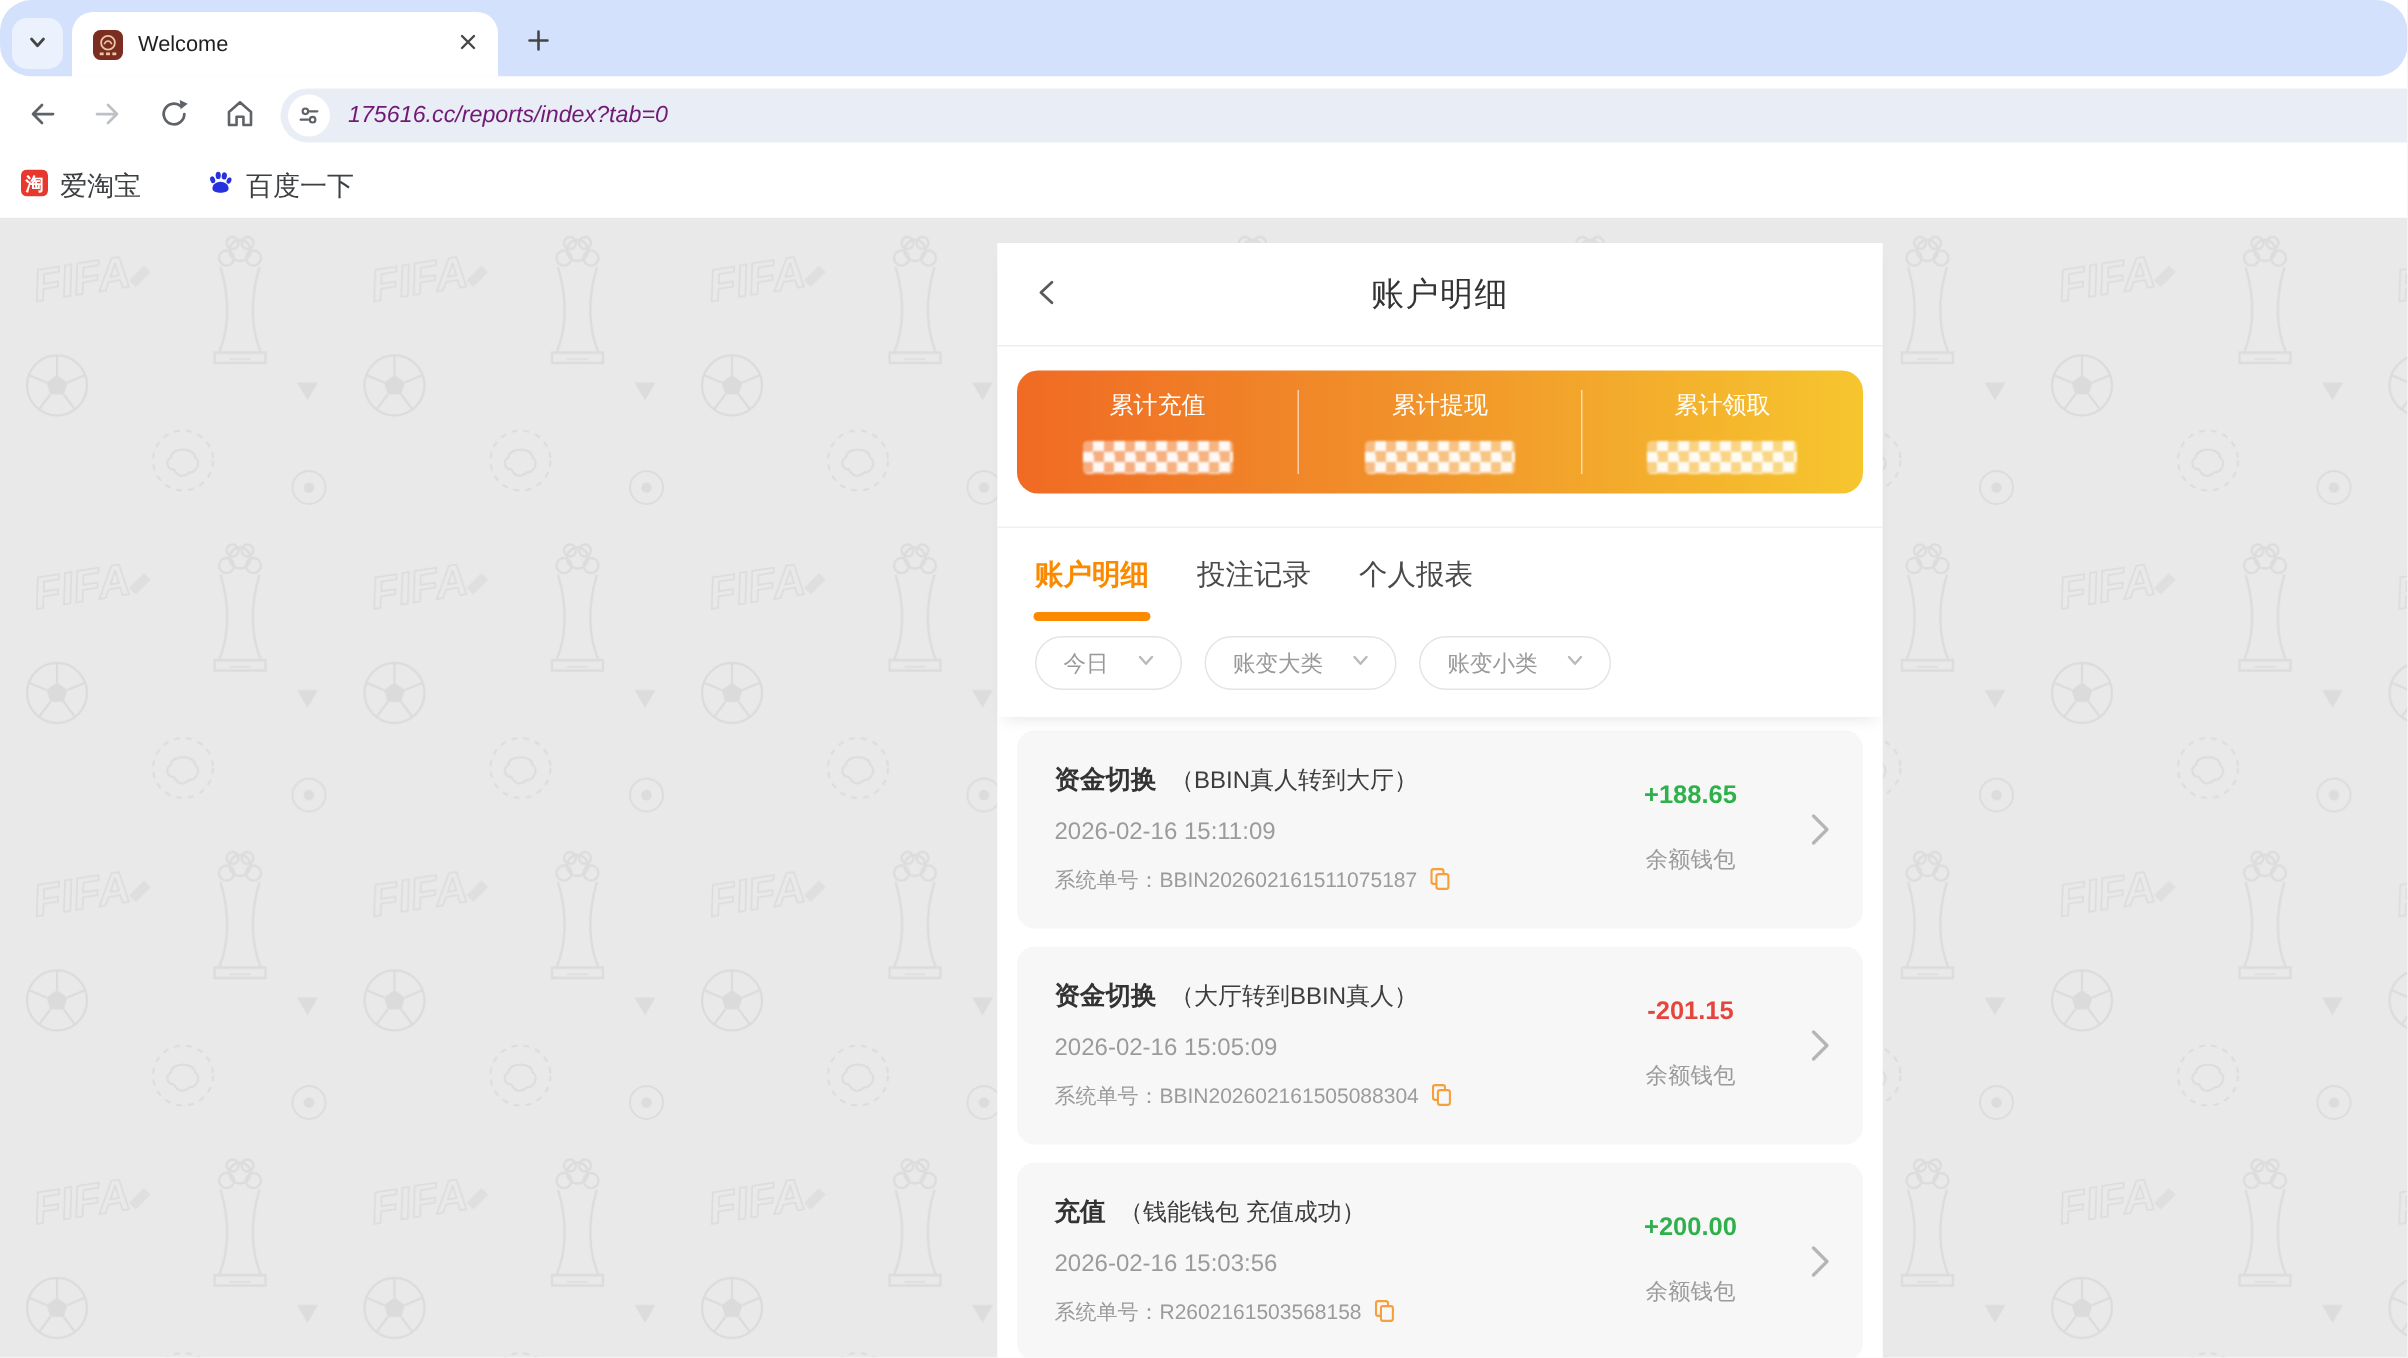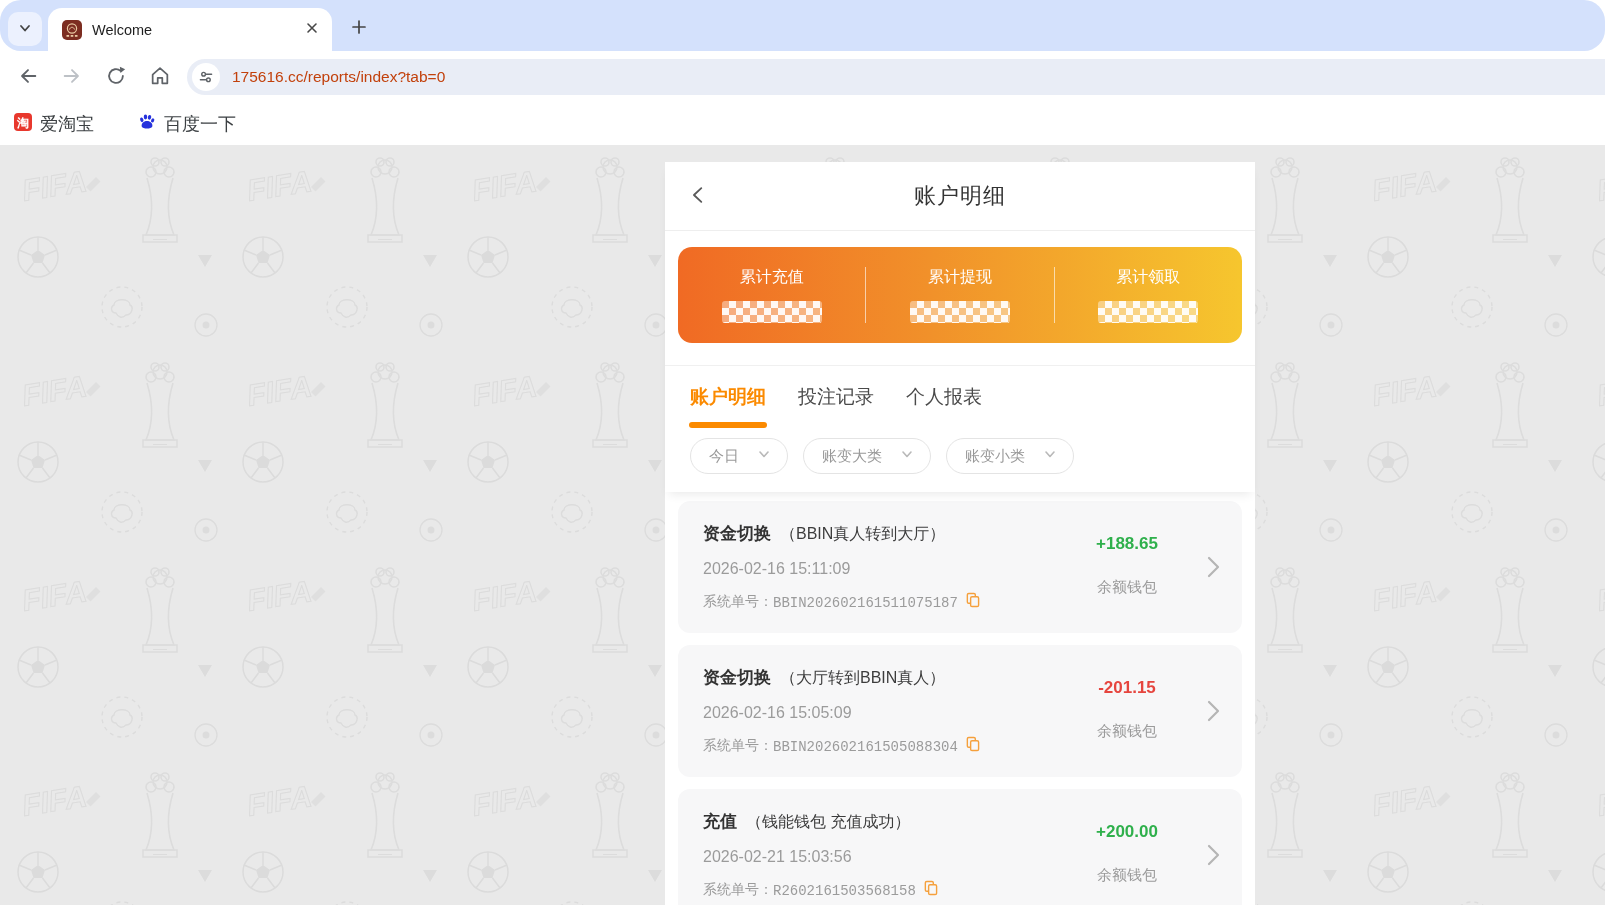--- a/index.html
+++ b/index.html
@@ -16,40 +16,40 @@
   .favicon { width:20px; height:20px; flex:0 0 auto; }
   .tab-title { font-size:14.5px; color:#1f1f1f; flex:1; white-space:nowrap; overflow:hidden; }
   .tab-close { width:20px; height:20px; border:none; background:transparent; display:flex; align-items:center; justify-content:center; cursor:pointer; border-radius:50%; }
   .newtab-btn { width:30px; height:30px; margin:0 0 8px 12px; border:none; background:transparent; display:flex; align-items:center; justify-content:center; cursor:pointer; border-radius:50%; }
 
   .toolbar { height:52px; background:#fff; display:flex; align-items:center; padding-left:6px; }
   .nav-btn { width:44px; height:44px; border:none; background:transparent; display:flex; align-items:center; justify-content:center; cursor:pointer; border-radius:50%; }
   .omnibox { flex:1; height:36px; margin-left:5px; background:#e9edf6; border-radius:18px 0 0 18px;
     display:flex; align-items:center; padding-left:5px; gap:12px; }
   .site-info { width:28px; height:28px; background:#fff; border-radius:50%; display:flex; align-items:center; justify-content:center; cursor:pointer; flex:0 0 auto; }
-  .url-text { font-size:15.5px; color:#c2410c; white-space:nowrap; }
+  .url-text { font-size:15.5px; color:#701a75; white-space:nowrap;font-style:italic; }
 
   .bookmarks { height:42px; background:#fff; display:flex; align-items:center; padding-left:14px; gap:44px; }
   .bookmark { display:flex; align-items:center; gap:8px; cursor:pointer; }
   .bookmark-label { font-size:18px; color:#3c4043; }
 
   
   .page { position:relative; height:760px; width:1605px; }
   .bg-pattern { position:absolute; inset:0; }
 
   .panel { position:absolute; left:665px; top:17px; width:590px; height:760px; background:#fff; display:flex; flex-direction:column; }
 
   .panel-head { background:#fff; position:relative; z-index:2; box-shadow:0 6px 10px -4px rgba(0,0,0,.09); }
 
   .page-header { height:69px; position:relative; display:flex; align-items:center; justify-content:center; border-bottom:1px solid #eee; }
   .back-btn { position:absolute; left:16px; top:50%; transform:translateY(-50%); width:36px; height:36px; border:none; background:transparent; cursor:pointer; display:flex; align-items:center; justify-content:center; }
   .page-title { font-size:22px; color:#333; font-weight:500; letter-spacing:1px; }
 
   .stats-wrap { padding:16px 13px 22px; border-bottom:1px solid #f0f0f0; }
-  .stats-card { height:96px; border-radius:14px; background:linear-gradient(90deg,#f06a24,#f1912a 45%,#f6c62e); display:flex; align-items:stretch; }
+  .stats-card { height:82px; border-radius:14px; background:linear-gradient(90deg,#f06a24,#f1912a 45%,#f6c62e); display:flex; align-items:stretch; }
   .stat-col { flex:1; display:flex; flex-direction:column; align-items:center; justify-content:center; gap:13px; }
   .stat-label { font-size:16px; color:#fff; }
   .stat-mask { width:100px; height:22px; border-radius:3px;
     background:repeating-conic-gradient(rgba(255,255,255,.95) 0% 25%, rgba(255,255,255,.42) 0% 50%);
     background-size:14px 14px; filter:blur(.6px); }
   .stat-div { width:1px; height:56px; background:rgba(255,255,255,.6); align-self:center; }
 
   .tabs-row { height:72px; display:flex; gap:32px; padding:18px 25px 0; }
   .tab-item { position:relative; font-size:19px; color:#4a4a4a; cursor:pointer; padding-bottom:20px; }
   .tab-item.active { color:#fb8a00; font-weight:700; }
@@ -60,21 +60,21 @@
     display:flex; align-items:center; gap:18px; padding:0 16px 0 18px; cursor:pointer; }
   .filter-label { font-size:15px; color:#999; }
 
   .list { flex:1; background:#fff; padding:9px 13px; display:flex; flex-direction:column; gap:12px; overflow:hidden; position:relative; z-index:1; }
   .txn-card { background:#f7f7f8; border-radius:12px; height:132px; padding:21px 60px 18px 25px; position:relative; display:flex; cursor:pointer; flex:0 0 auto; }
   .txn-left { flex:1; min-width:0; }
   .txn-title-row { display:flex; align-items:baseline; gap:9px; }
   .txn-type { font-size:17px; font-weight:700; color:#333; }
   .txn-note { font-size:16px; color:#3d3d3d; }
   .txn-date { font-size:16px; color:#9b9b9b; margin-top:15px; }
-  .txn-order { display:flex; align-items:flex-end; margin-top:14px; font-size:14px; color:#9b9b9b;font-family:Liberation Mono, monospace; }
+  .txn-order { display:flex; align-items:flex-start; margin-top:14px; font-size:14px; color:#9b9b9b; }
   .txn-order .copy-btn { border:none; background:transparent; margin-left:7px; cursor:pointer; display:flex; align-items:center; padding:0; }
   .txn-right { width:110px; display:flex; flex-direction:column; align-items:center; padding-top:12px; gap:24px; flex:0 0 auto; }
   .txn-amount { font-size:17px; font-weight:700; }
   .txn-amount.pos { color:#2fb04c; }
   .txn-amount.neg { color:#e6453e; }
   .txn-wallet { font-size:15px; color:#9b9b9b; }
   .row-chevron { position:absolute; right:18px; top:50%; transform:translateY(-50%); display:flex; }
 </style>
 </head>
 <body>
@@ -359,21 +359,21 @@
             </svg>
         </span>
       </div>
 
       <div class="txn-card">
         <div class="txn-left">
           <div class="txn-title-row">
             <span class="txn-type">充值</span>
             <span class="txn-note">（钱能钱包 充值成功）</span>
           </div>
-          <div class="txn-date">2026-02-21 15:03:56</div>
+          <div class="txn-date">2026-02-16 15:03:56</div>
           <div class="txn-order">
             <span>系统单号：</span>
             <span>R2602161503568158</span>
             <button class="copy-btn">
               <span>
                 <svg width="15" height="16" viewBox="0 0 16 17">
                   <rect x="2.5" y="1.5" width="8.5" height="10.5" rx="1.5" fill="none" stroke="#f5a03c" stroke-width="1.5"></rect>
                   <rect x="6" y="5" width="8.5" height="10.5" rx="1.5" fill="#f7f7f8" stroke="#f5a03c" stroke-width="1.5"></rect>
                 </svg>
               </span>

